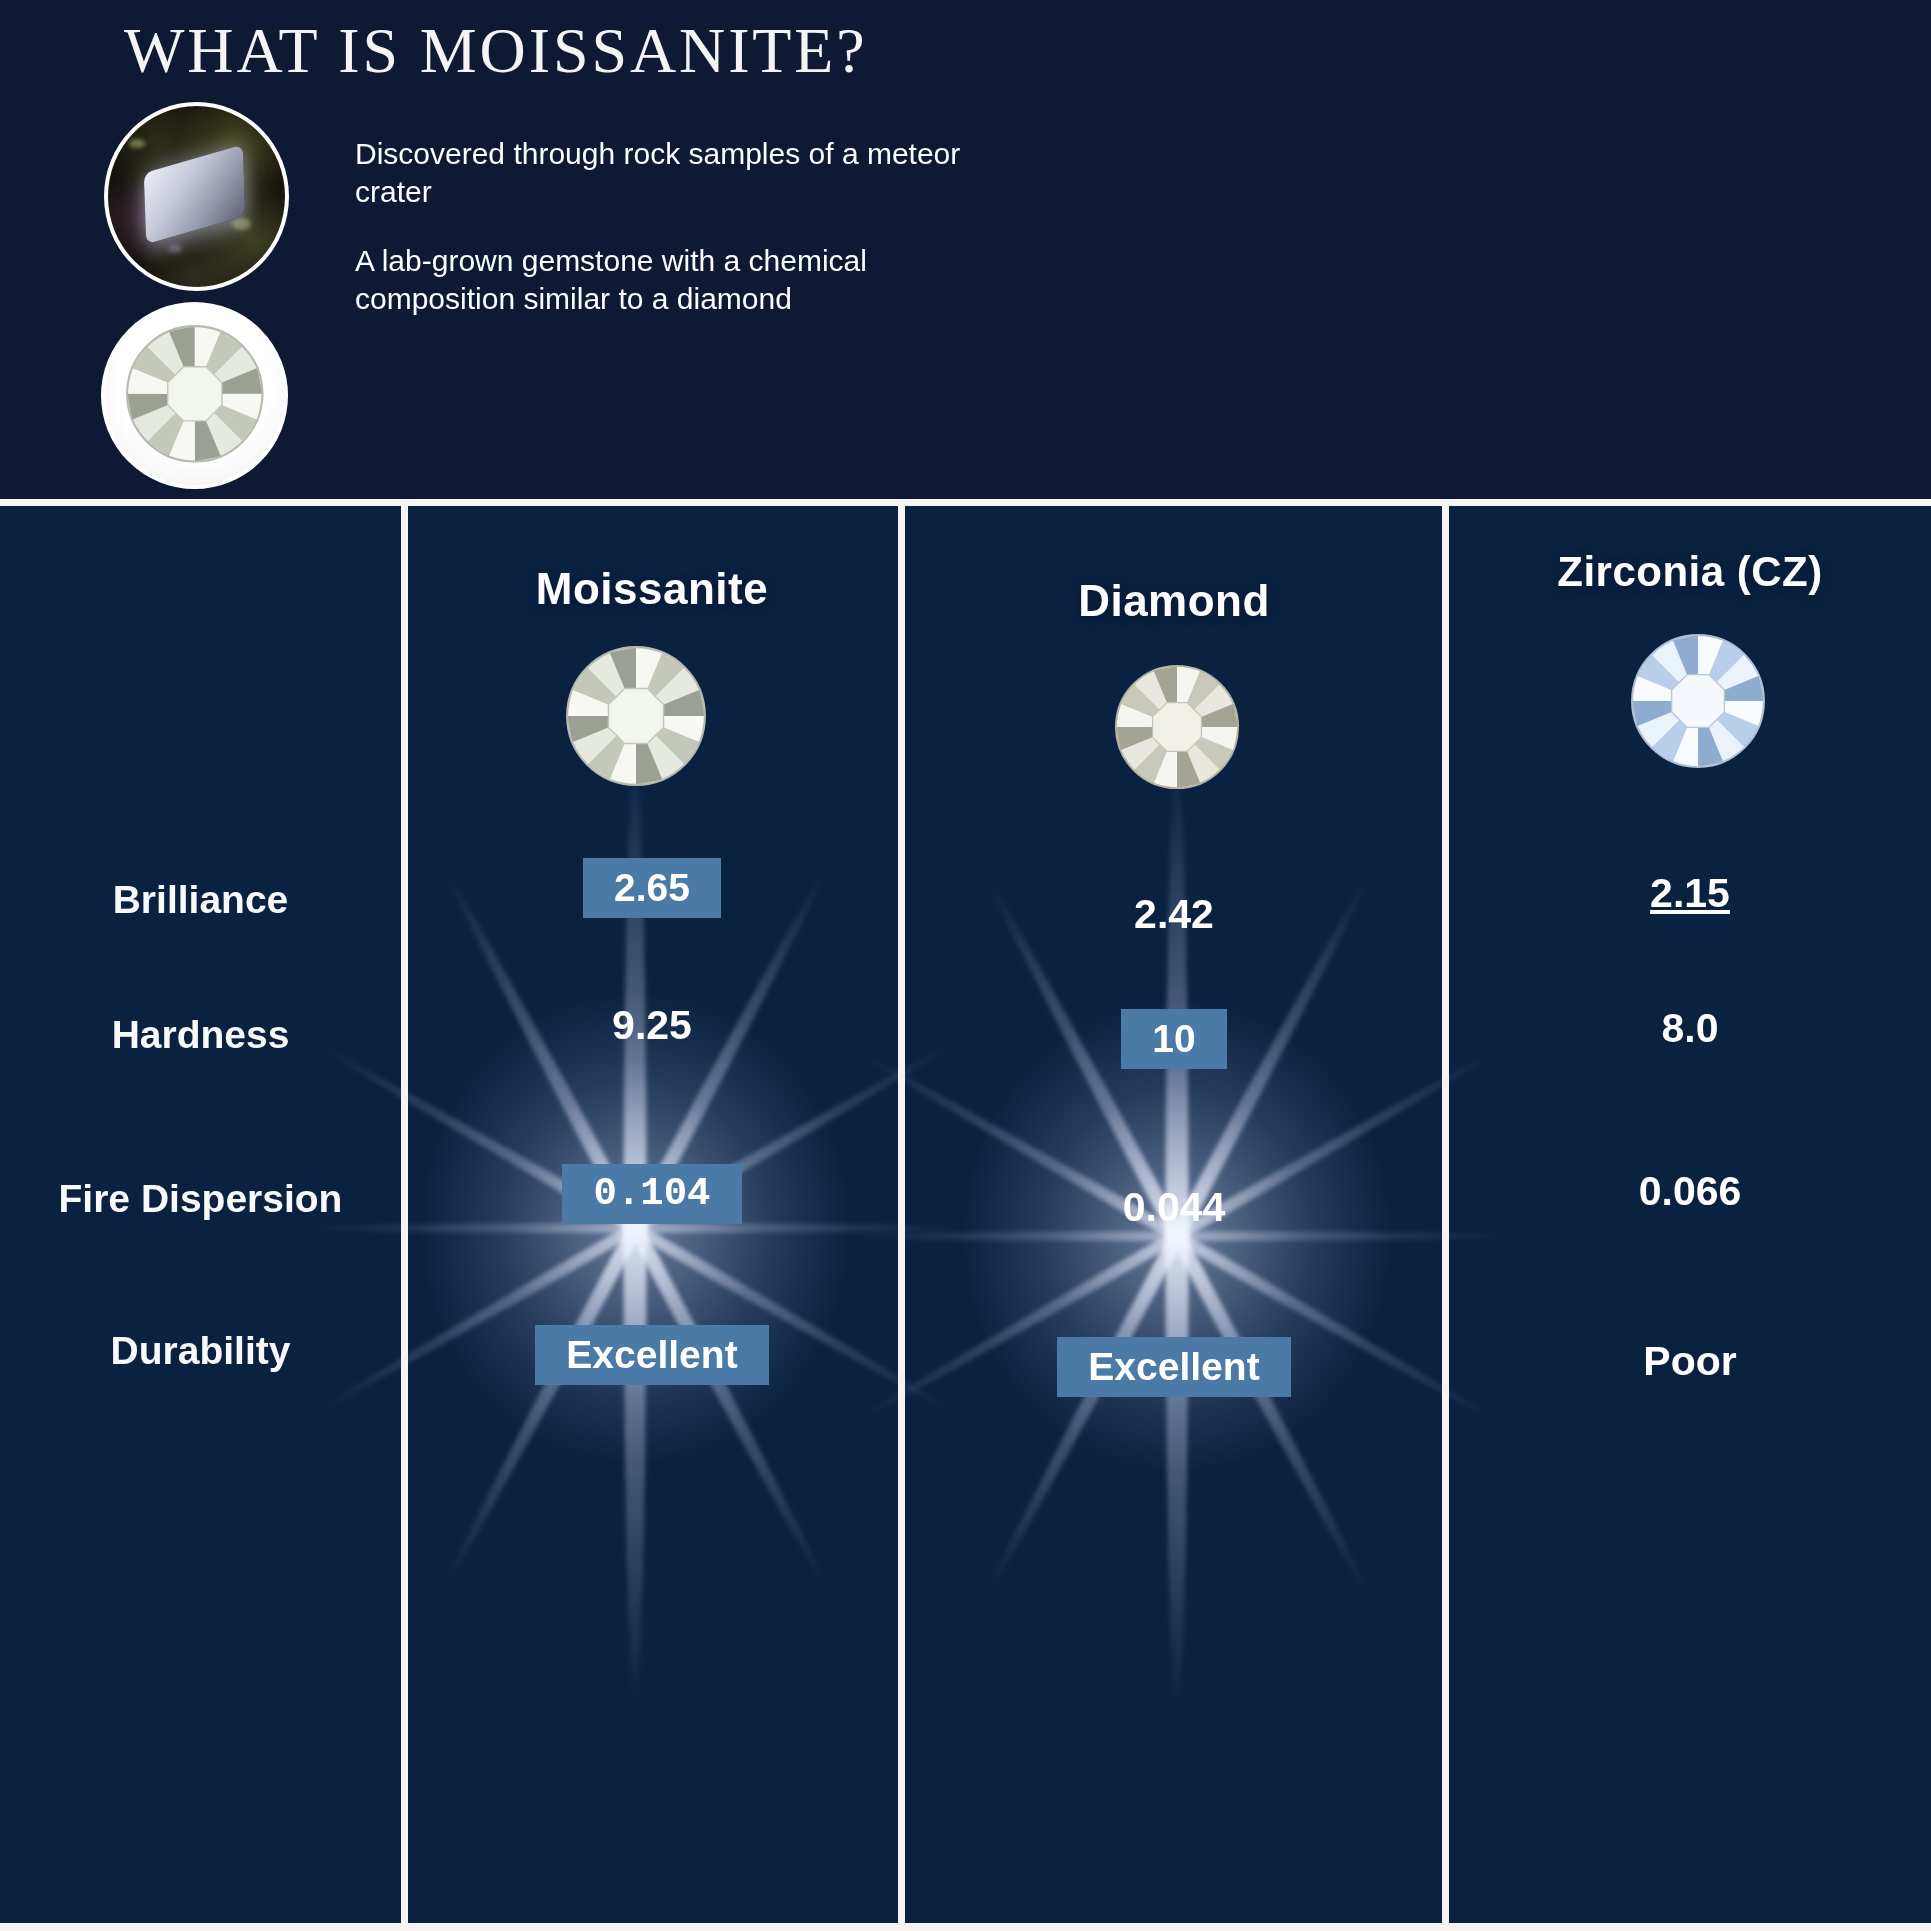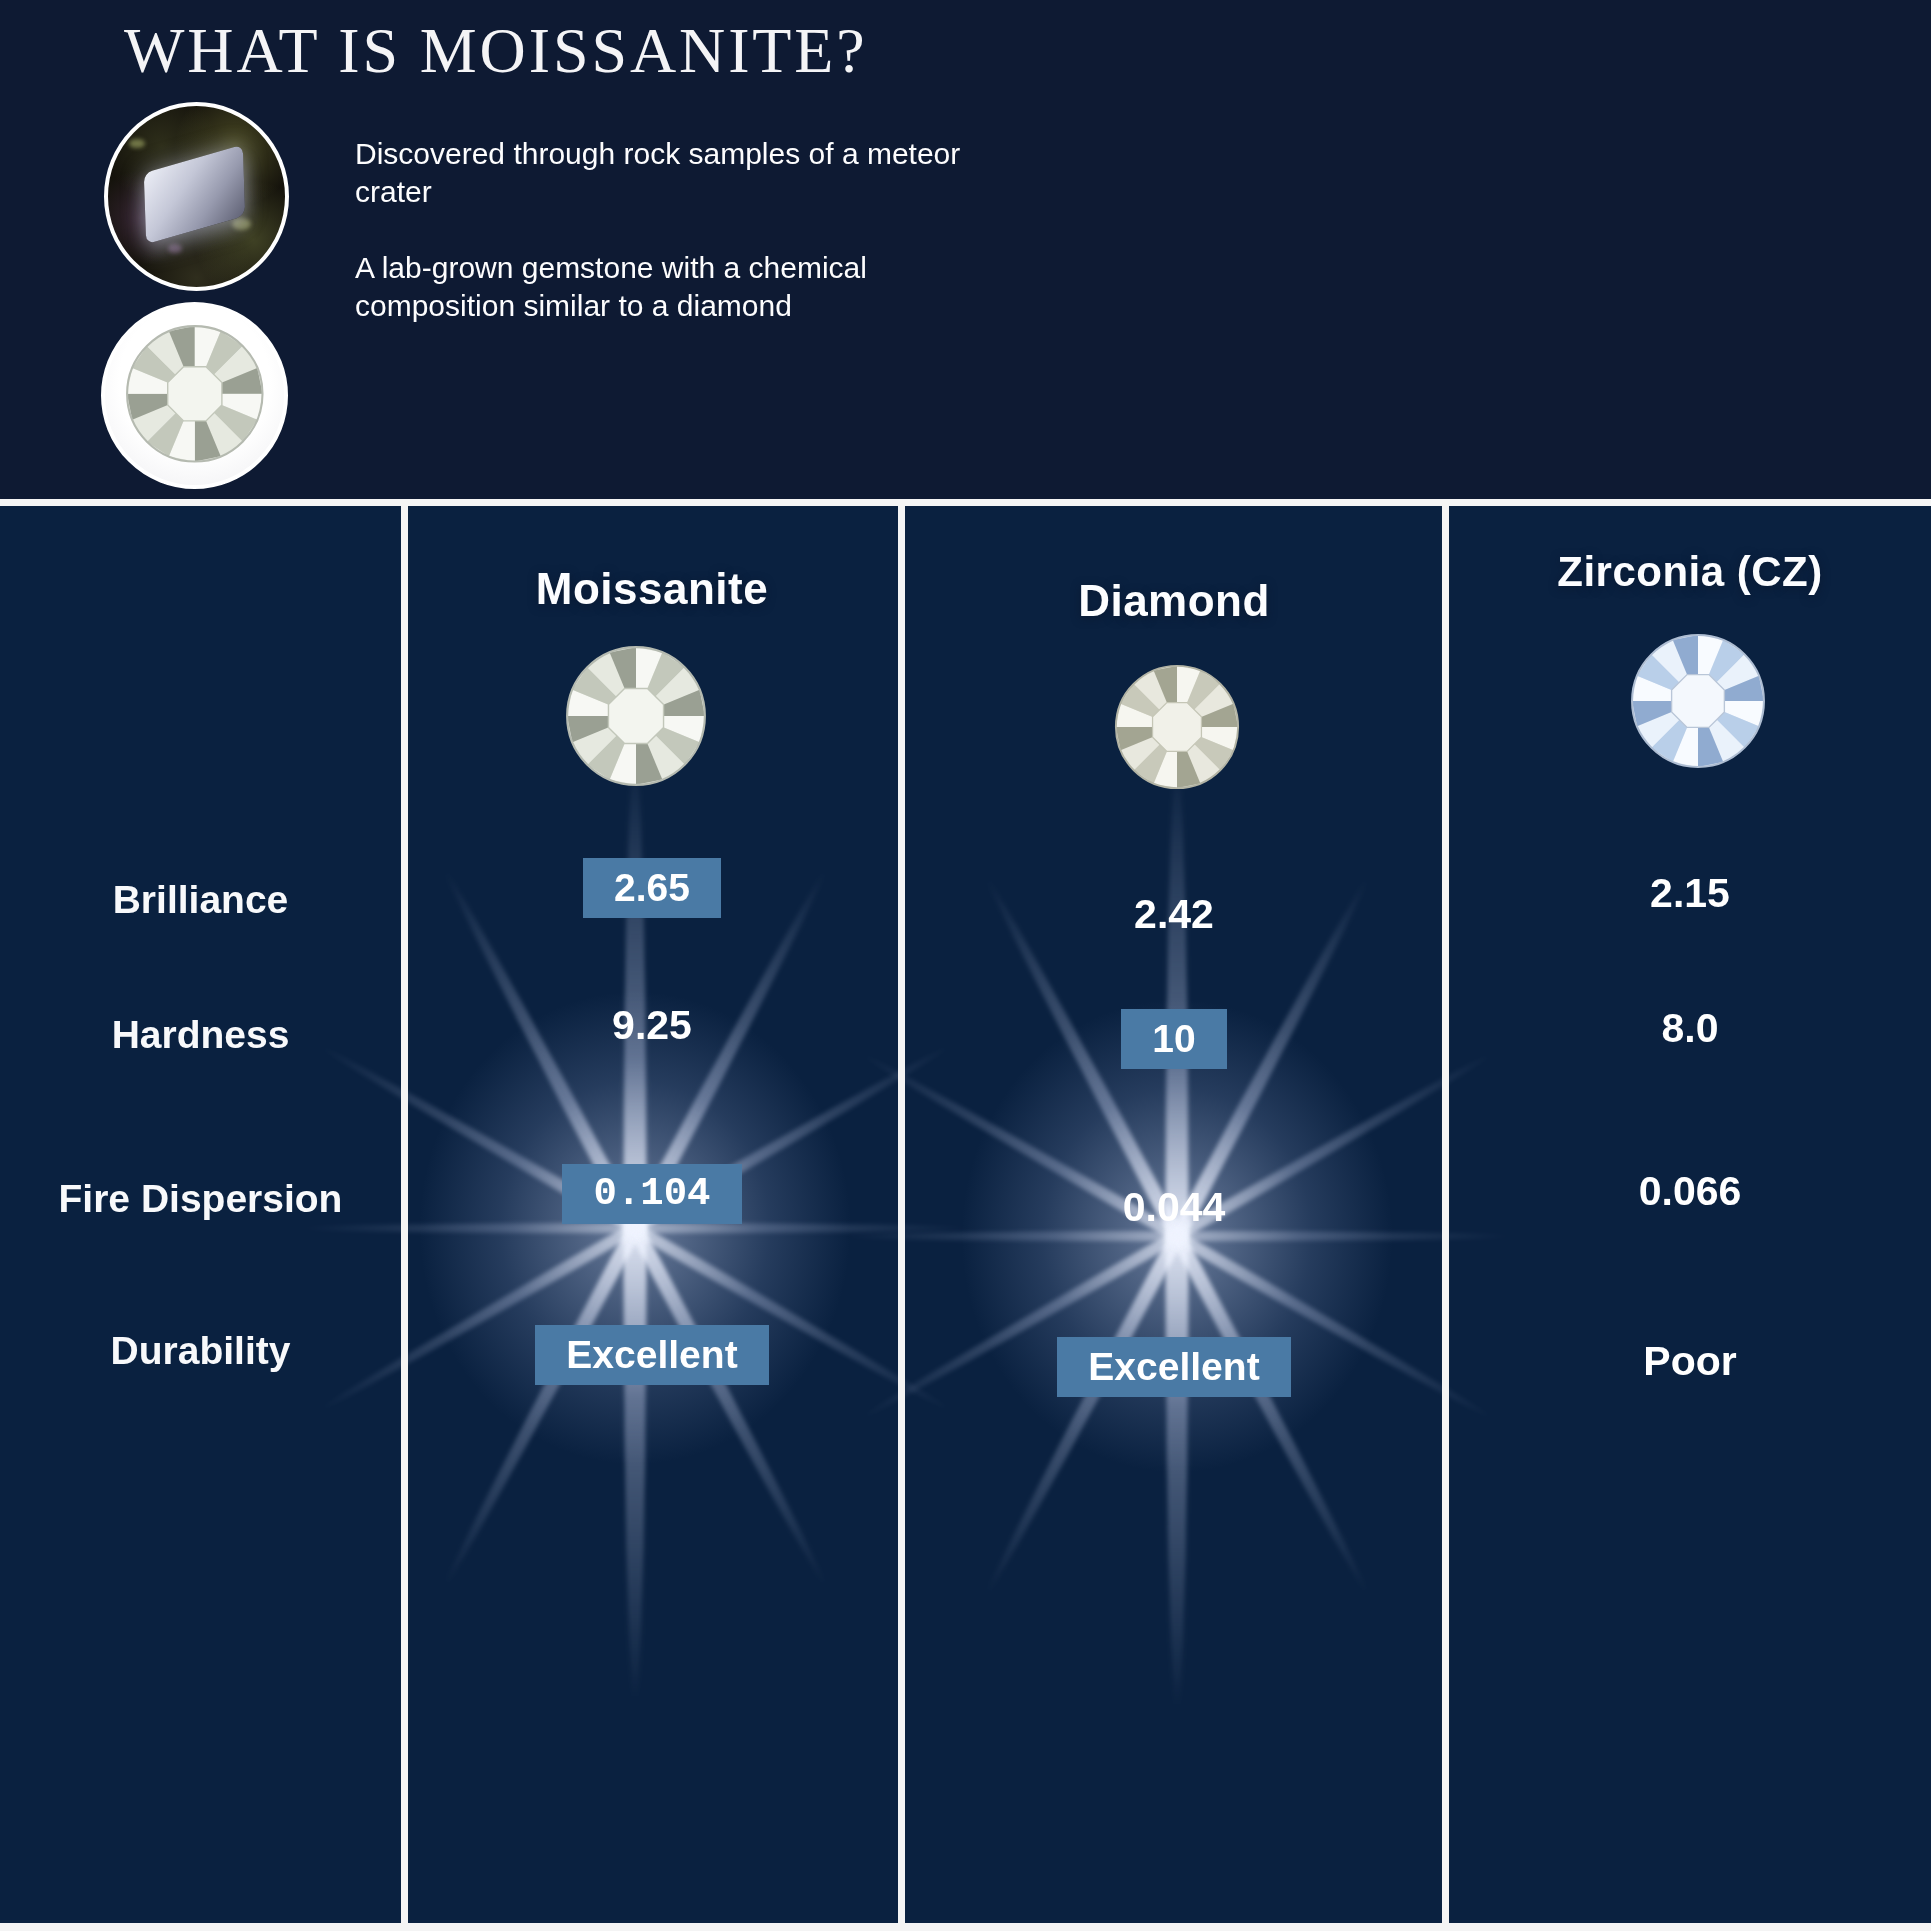--- a/index.html
+++ b/index.html
@@ -26,21 +26,21 @@
       box-shadow:0 0 21px rgba(215,220,240,.5), 0 13.5px 17.4px rgba(200,205,225,.25);}
   .rock .glint{position:absolute;border-radius:50%;filter:blur(1.9px);}
   .rock .g1{left:12%;top:18%;width:15.4px;height:9.7px;background:rgba(190,200,120,.5);}
   .rock .g2{left:70%;top:62%;width:19.3px;height:11.6px;background:rgba(205,210,140,.45);}
   .rock .g3{left:34%;top:76%;width:13.5px;height:9.7px;background:rgba(160,120,170,.45);}
   .photo.gemwhite{left:101px;top:302px;width:187px;height:187px;
       background:radial-gradient(circle at 50% 42%, #ffffff 55%, #ececef 100%);}
   .photo.gemwhite svg{position:absolute;left:11%;top:10%;width:78%;height:78%;}
   .fact{position:absolute;left:355px;margin:0;width:637px;
         font-size:30px;line-height:38px;color:#fdfdfe;font-weight:400;}
-  .f1{top:135px;} .f2{top:249px;} .f3{top:364px;}
+  .f1{top:135px;} .f2{top:242px;} .f3{top:364px;}
 
   
   .hdivider{position:absolute;left:0;top:499px;width:1931px;height:6.8px;background:#f5f5f5;}
 
   
   .table{position:absolute;left:0;top:506px;width:1931px;height:1425px;background:#0a2140;}
   .vline{position:absolute;top:0;bottom:0;width:6.8px;background:#f4f4f4;}
   .v1{left:401px;} .v2{left:898px;} .v3{left:1442px;}
   .bottomline{position:absolute;left:0;bottom:0;width:1931px;height:7.7px;background:#f4f4f4;}
 
@@ -80,21 +80,21 @@
   .rl-fire{top:669px;} .rl-durability{top:821px;}
 
   .val{position:absolute;display:flex;justify-content:center;align-items:center;}
   .val.c1{left:407px;width:490px;} .val.c2{left:905px;width:538px;} .val.c3{left:1449px;width:482px;}
   .val .plain{font-size:41px;font-weight:700;line-height:48px;color:#fff;}
   .val .hl{background:#4a7aa5;color:#fff;font-size:39px;font-weight:700;
            line-height:60px;padding:0 31px;}
   
   .v-m-bril{top:352px;} .v-m-hard{top:495px;} .v-m-fire{top:658px;font-family:Liberation Mono, monospace;} .v-m-dur{top:819px;}
   .v-d-bril{top:384px;} .v-d-hard{top:503px;} .v-d-fire{top:677px;} .v-d-dur{top:831px;}
-  .v-z-bril{top:363px;} .v-z-hard{top:498px;} .v-z-fire{top:661px;} .v-z-dur{top:831px;}
+  .v-z-bril{top:363px;text-decoration:underline;} .v-z-hard{top:498px;} .v-z-fire{top:661px;} .v-z-dur{top:831px;}
 </style>
 </head>
 <body>
 
 <div class="canvas">
 
   <section class="intro">
     <h1 class="page-title">WHAT IS MOISSANITE?</h1>
 
     <div class="photo rock">

